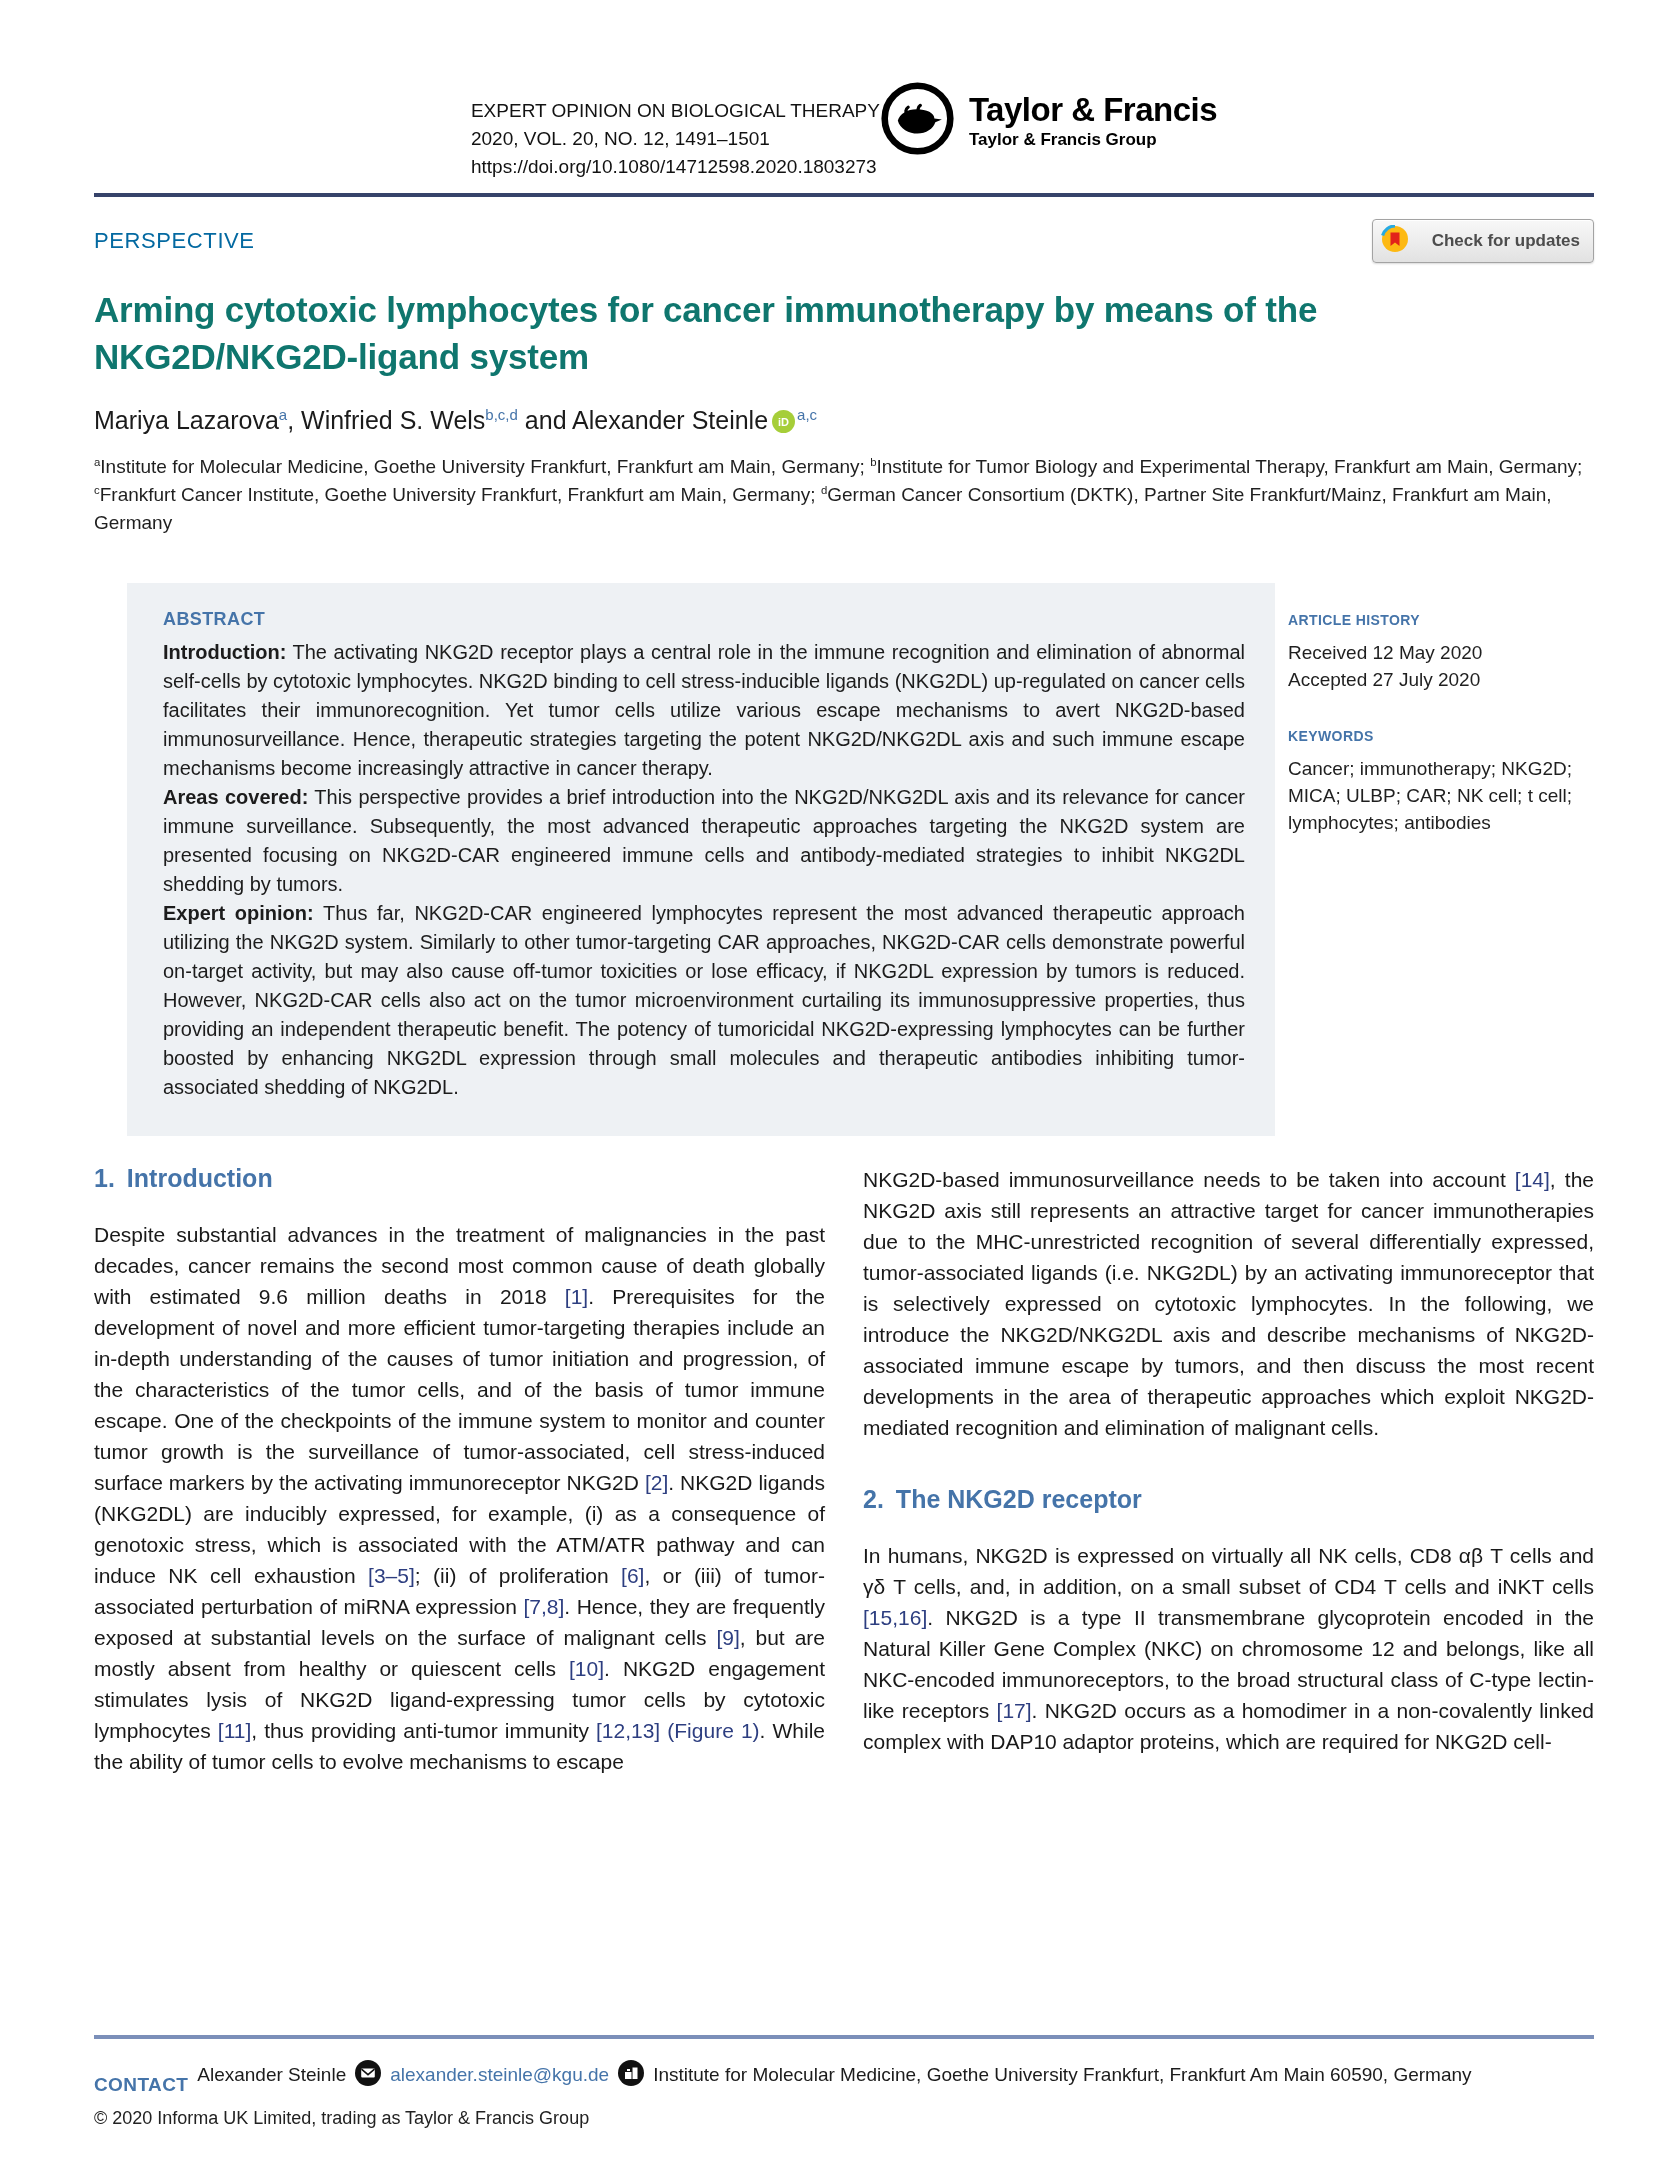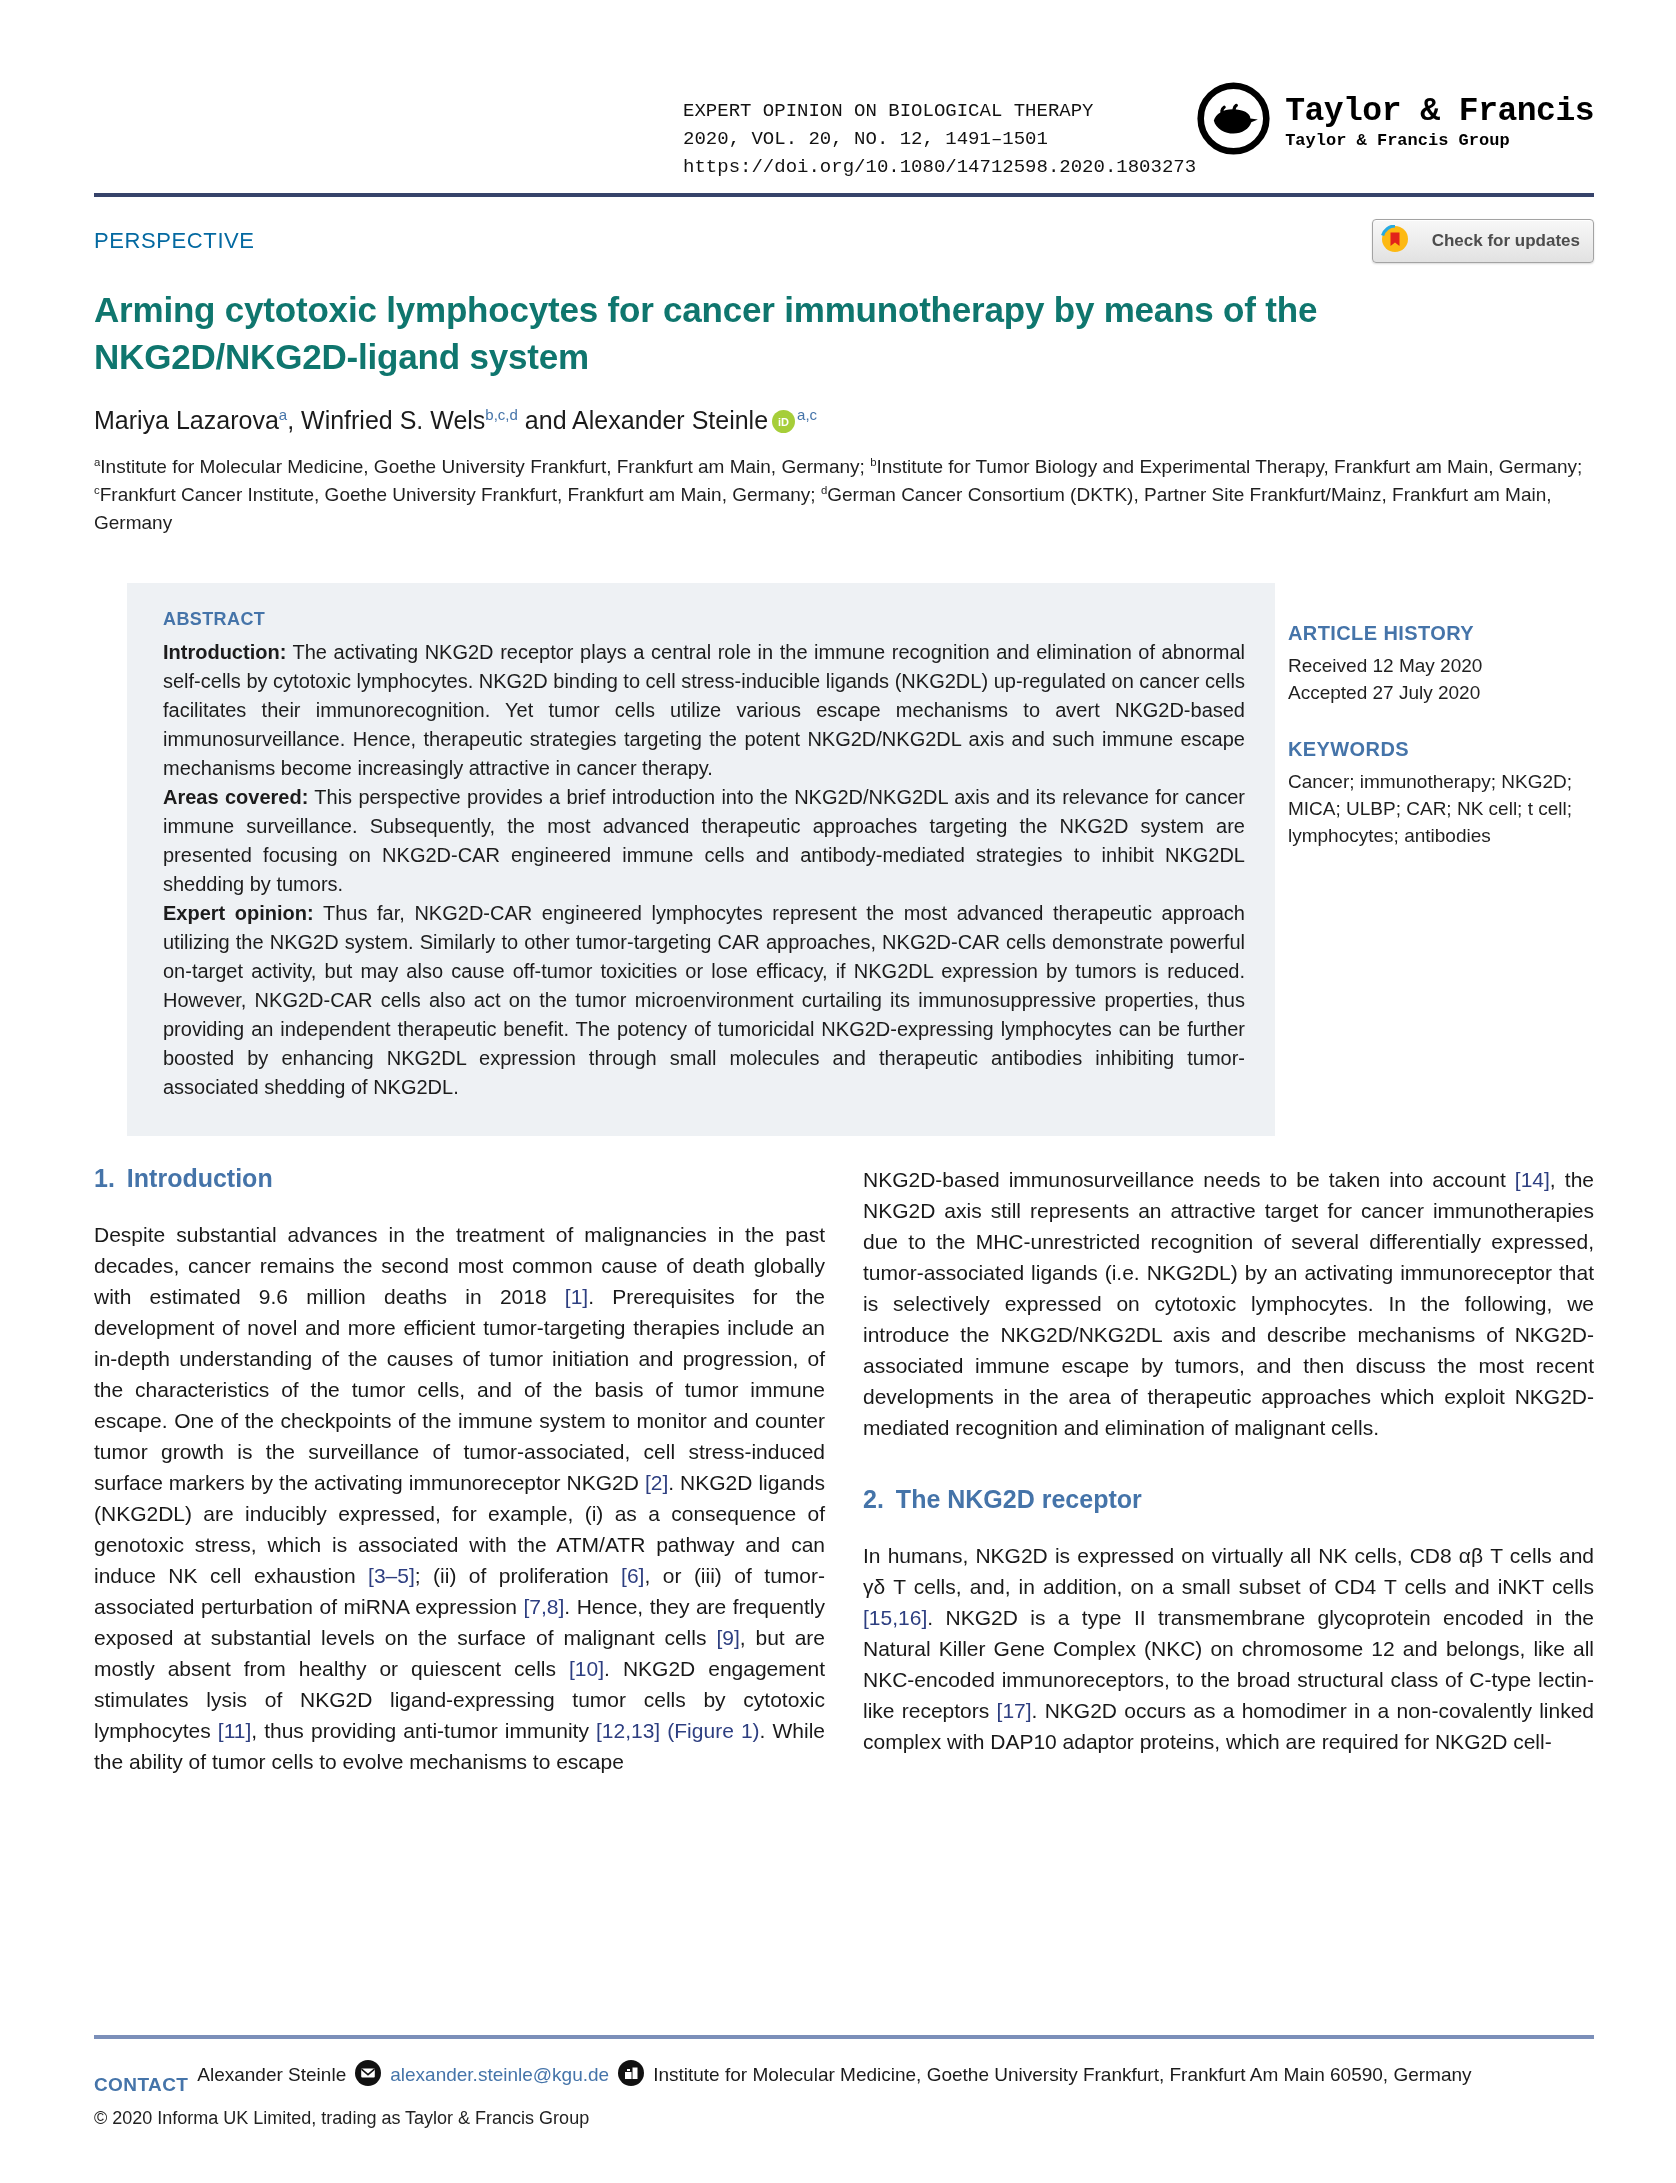--- a/index.html
+++ b/index.html
@@ -4,21 +4,21 @@
 <style>
   html,body { margin:0; padding:0; background:#ffffff; }
   .page {
     position:relative; width:1676px; height:2183px; overflow:hidden;
     background:#ffffff; color:#1b1b1b;
     font-family:"Liberation Sans","DejaVu Sans",sans-serif;
   }
   .content { position:absolute; left:94px; width:1500px; top:0; }
 
   
-  .header-row { display:flex; justify-content:flex-end; align-items:flex-start; padding-top:97px;font-family:Liberation Mono, monospace; }
+  .header-row { display:flex; justify-content:center; align-items:flex-start; padding-top:97px; }
   .journal-info { font-size:19px; line-height:28px; color:#121212; }
   .journal-info .doi { color:#121212; text-decoration:none; }
   .logo-block { display:flex; align-items:center; gap:14px; margin-top:-16px; }
   .logo-text .name { font-size:33px; font-weight:600; letter-spacing:-0.5px; color:#000; }
   .logo-text .group { font-size:17px; font-weight:700; color:#000; margin-top:1px; }
   .header-rule { height:4px; background:#36436a; margin-top:12px; }
 
   
   .type-row { display:flex; justify-content:space-between; align-items:center; margin-top:22px; }
   .article-type { font-size:22px; letter-spacing:0.6px; color:#0369a1; }
@@ -41,21 +41,21 @@
   .seg-bold { font-weight:700; }
   .seg-ref { color:#2d3e80; }
 
   
   .abstract-grid { display:grid; grid-template-columns:1148px 294px; column-gap:28px; margin-top:46px; margin-left:33px;gap:13px; }
   .abstract-box { background:#eef1f4; padding:26px 30px 34px 36px; }
   .abstract-head { font-size:18px; font-weight:700; color:#4574a9; letter-spacing:0.4px; }
   .abstract-text { margin-top:8px; font-size:20px; line-height:29px; text-align:justify; color:#1c1c1c; }
   .abstract-text p { margin:0; }
   .sidebar { padding-top:24px; font-size:19px; line-height:27px; color:#1f1f1f; }
-  .sidebar-head { font-size:20px; font-weight:700; color:#4574a9; letter-spacing:0.4px; margin-bottom:5px;margin-top:13px; }
+  .sidebar-head { font-size:14px; font-weight:700; color:#4574a9; letter-spacing:0.4px; margin-bottom:5px; }
   .sidebar-section-keywords { margin-top:30px; }
 
   
   .body-grid { display:grid; grid-template-columns:1fr 1fr; column-gap:38px; margin-top:28px; }
   .section-head { font-size:25px; font-weight:700; color:#4574a9; margin:0 0 26px 0; }
   .section-head .num { margin-right:12px; }
   .body-para { font-size:21px; line-height:31px; text-align:justify; margin:0; color:#191919; }
   .right-col .section-head { margin-top:42px; }
 
   

